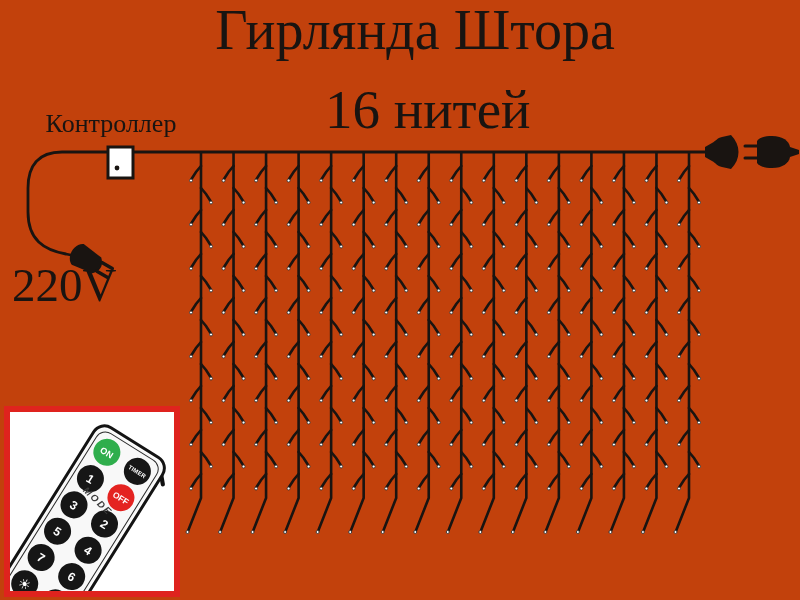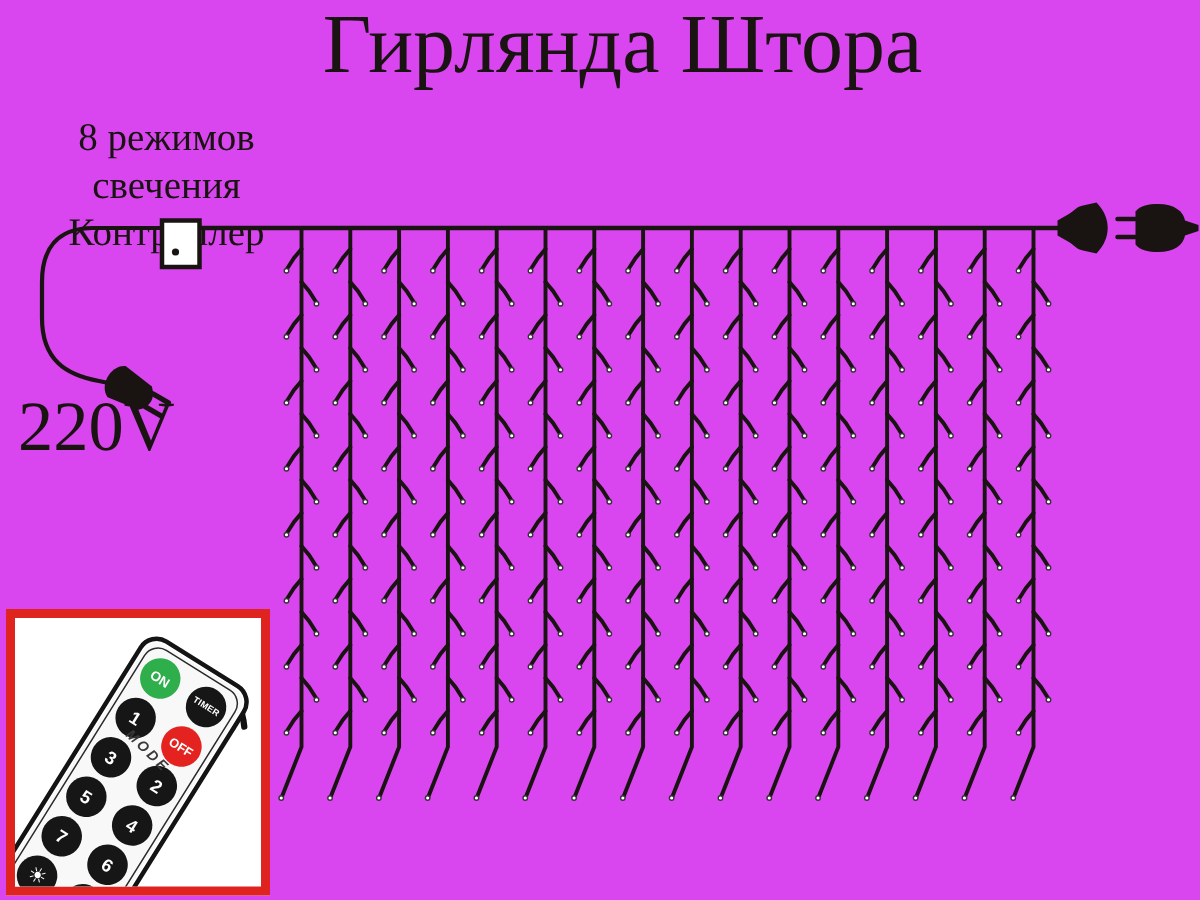--- a/index.html
+++ b/index.html
@@ -1,17 +1,17 @@
 <!DOCTYPE html>
 <html><head>
 <meta charset="utf-8">
 <style>
   html,body{margin:0;padding:0;background:#fff;}
   .stage{
-    position:relative;width:800px;height:600px;background:#d946ef;overflow:hidden;
+    position:relative;width:800px;height:600px;background:#c2410c;overflow:hidden;
     font-family:"Liberation Serif","DejaVu Serif",serif;color:#191411;
   }
   
   .title{
     position:absolute;top:-2px;left:0;right:0;text-align:center;
     transform:translateX(15px);
     font-size:56px;line-height:1.15;white-space:nowrap;
   }
   .strands{
     position:absolute;top:82px;left:325px;
@@ -61,24 +61,25 @@
   }
 </style>
 </head>
 <body>
 
 <div class="stage">
 
   <div class="title">Гирлянда Штора</div>
 
   <div class="left-note">
-    <span>8 режимов свечения</span><br>
+    <br>
     <span>Контроллер</span>
   </div>
 
+  <div class="strands">16 нитей</div>
 
   <div class="voltage">220V</div>
 
   <svg class="diagram" width="800" height="600" viewBox="0 0 800 600">
 
     <path d="M 118 152 L 707 152" stroke="#191411" stroke-width="3" fill="none"></path>
 
     <path d="M 112 152 L 62 152 C 38 152 28 166 28 188 L 28 212 C 28 240 44 250 66 254 L 80 257" stroke="#191411" stroke-width="2.8" fill="none"></path>
 
     <g transform="translate(82,243) rotate(30)">

